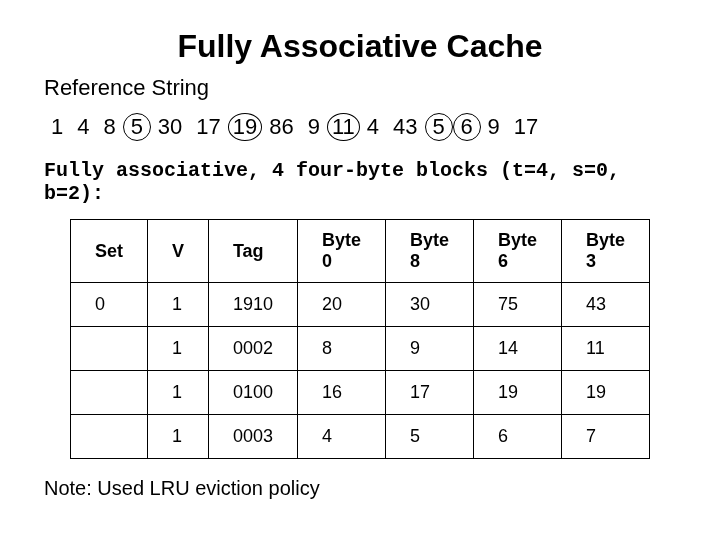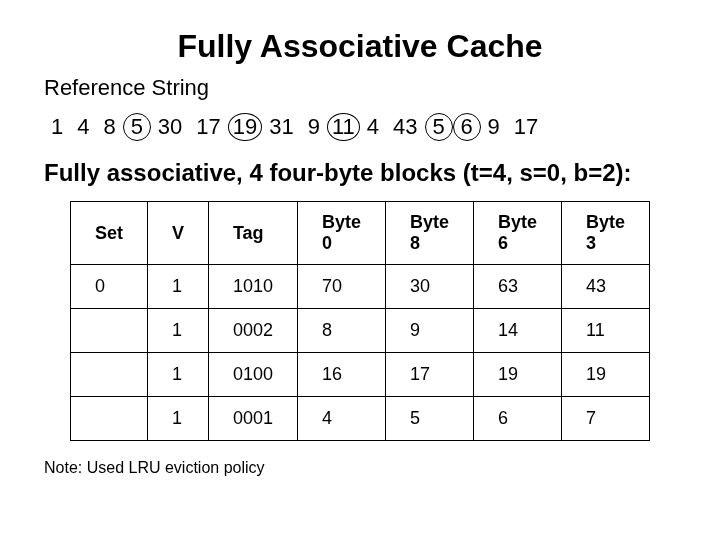--- a/index.html
+++ b/index.html
@@ -39,23 +39,24 @@
     height: 28px;
     line-height: 28px;
   }
   .rv.circled {
     border: 1.5px solid #000;
     border-radius: 50%;
     min-width: 28px;
     padding: 0 4px;
   }
   .subcaption {
-    font-size: 24px;
+    font-size: 20px;
     font-weight: bold;
     margin: 18px 0 14px 4px;
+    font-family: Liberation Mono, monospace;
   }
   table.cache {
     border-collapse: collapse;
     margin: 0 auto;
     width: 560px;
   }
   table.cache th, table.cache td {
     border: 1.5px solid #000;
     padding: 10px 24px;
     text-align: left;
@@ -63,40 +64,40 @@
     font-weight: normal;
     height: 44px;
   }
   table.cache th {
     font-weight: bold;
   }
   .col-set { width: 60px; }
   .col-v   { width: 40px; }
   .col-tag { width: 80px; }
   .note {
-    font-size: 16px;
+    font-size: 20px;
     margin: 18px 0 0 4px;
   }
 </style>
 </head>
 <body>
 
 <div class="title">Fully Associative Cache</div>
 
 <div class="refstr-block">
   <div class="refstr-label">Reference String</div>
   <div class="refstr-values" id="refvals">
       <span class="rv">1</span>
       <span class="rv">4</span>
       <span class="rv">8</span>
       <span class="rv circled">5</span>
       <span class="rv">30</span>
       <span class="rv">17</span>
       <span class="rv circled">19</span>
-      <span class="rv">31</span>
+      <span class="rv">86</span>
       <span class="rv">9</span>
       <span class="rv circled">11</span>
       <span class="rv">4</span>
       <span class="rv">43</span>
       <span class="rv circled">5</span>
       <span class="rv circled">6</span>
       <span class="rv">9</span>
       <span class="rv">17</span>
     </div>
 </div>
@@ -112,24 +113,24 @@
       <th>Byte 0</th>
       <th>Byte 8</th>
       <th>Byte 6</th>
       <th>Byte 3</th>
     </tr>
   </thead>
   <tbody id="cache-body">
       <tr>
         <td>0</td>
         <td>1</td>
-        <td>1010</td>
-        <td>70</td>
+        <td>1910</td>
+        <td>20</td>
         <td>30</td>
-        <td>63</td>
+        <td>75</td>
         <td>43</td>
       </tr>
       <tr>
         <td></td>
         <td>1</td>
         <td>0002</td>
         <td>8</td>
         <td>9</td>
         <td>14</td>
         <td>11</td>
@@ -139,21 +140,21 @@
         <td>1</td>
         <td>0100</td>
         <td>16</td>
         <td>17</td>
         <td>19</td>
         <td>19</td>
       </tr>
       <tr>
         <td></td>
         <td>1</td>
-        <td>0001</td>
+        <td>0003</td>
         <td>4</td>
         <td>5</td>
         <td>6</td>
         <td>7</td>
       </tr>
     </tbody>
 </table>
 
 <div class="note">Note: Used LRU eviction policy</div>
 

